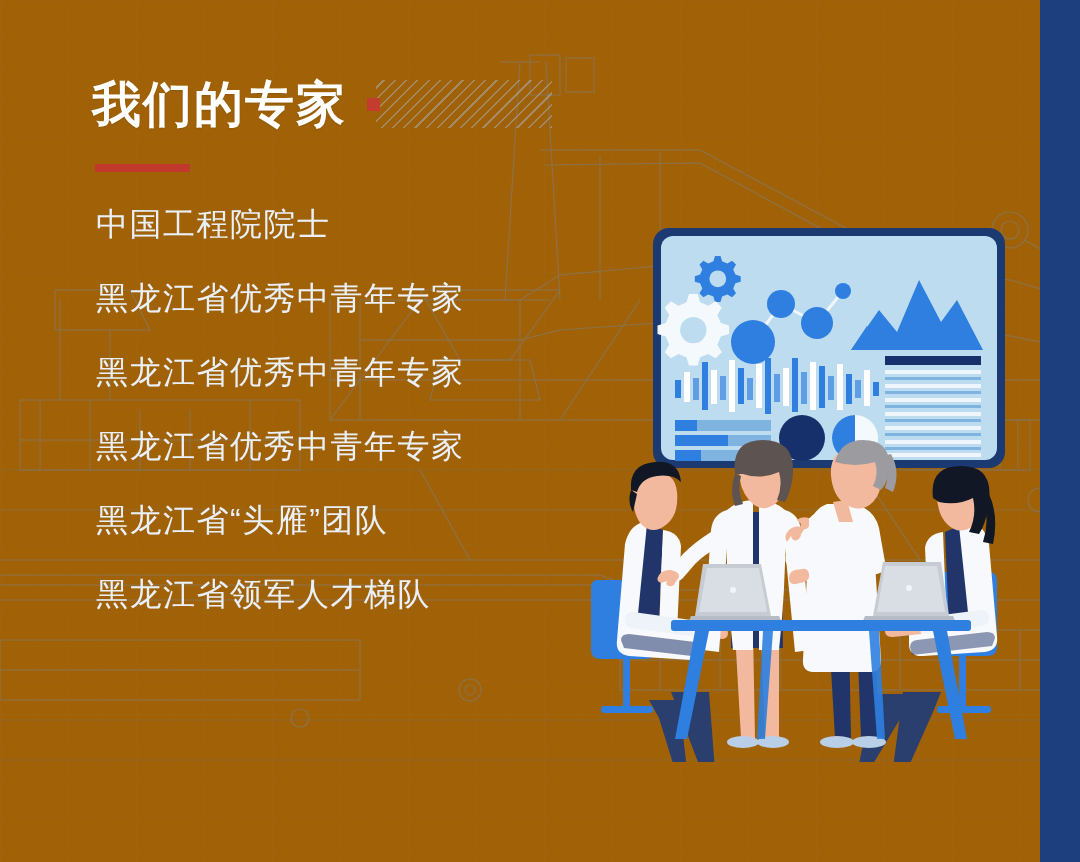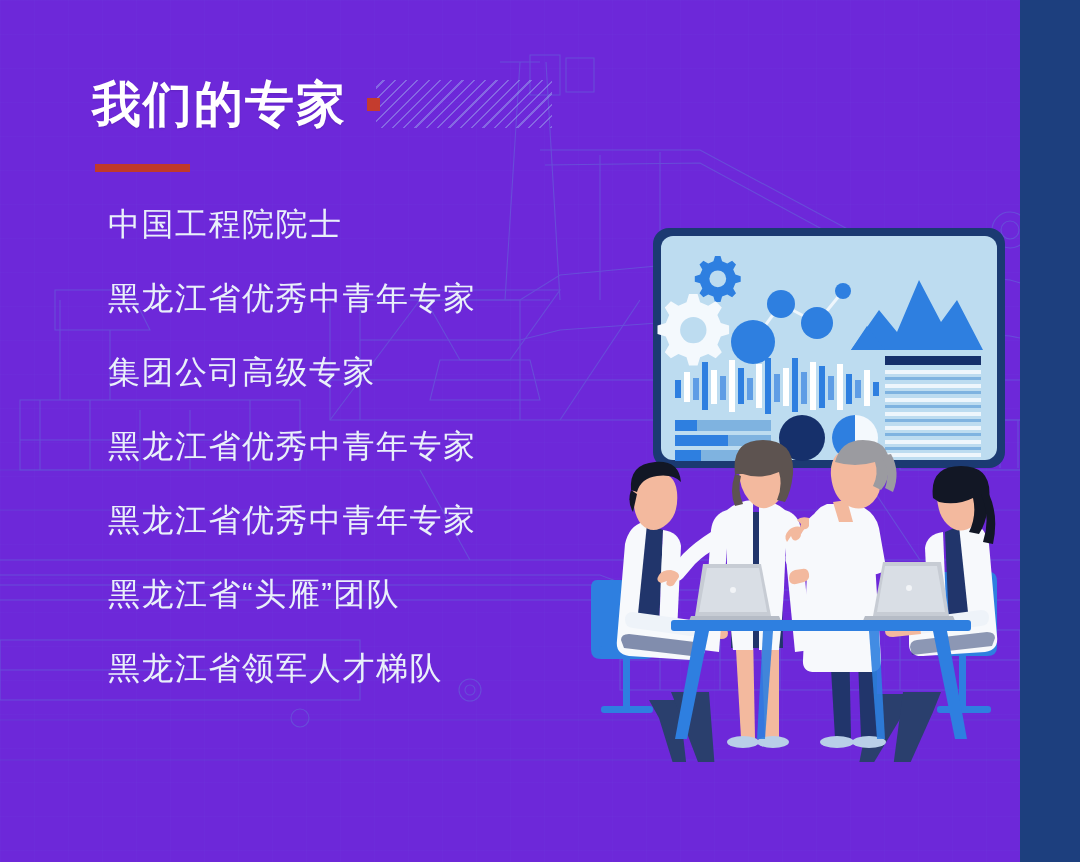--- a/index.html
+++ b/index.html
@@ -2,21 +2,21 @@
 <html><head>
 <meta charset="utf-8">
 <title>我们的专家</title>
 <style>
   html,body{margin:0;padding:0;}
   body{
     width:1080px;height:862px;overflow:hidden;
     background:#1d3f7e;
     font-family:"Liberation Sans","DejaVu Sans",sans-serif;
   }
-  #stage{position:relative;width:1020px;height:862px;overflow:hidden;background:#6d28d9;}
+  #stage{position:relative;width:1020px;height:862px;overflow:hidden;background:#a16207;padding-left:20px;}
 
   
   .bp-wrap{position:absolute;inset:0;opacity:.55;pointer-events:none;}
   .bp-grid{
     position:absolute;left:0;top:0;width:1080px;height:862px;
     background-image:
       linear-gradient(to right, rgba(110,165,235,.055) 1px, transparent 1px),
       linear-gradient(to bottom, rgba(110,165,235,.055) 1px, transparent 1px);
     background-size:34px 34px;
   }
@@ -39,21 +39,21 @@
     background-image:repeating-linear-gradient(
       -45deg,
       rgba(168,200,240,.40) 0px, rgba(168,200,240,.40) 1.6px,
       rgba(168,200,240,0) 1.6px, rgba(168,200,240,0) 8px);
     border:0;
   }
   .title-underline{
     width:95px;height:8px;background:#c0392b;margin-top:22px;margin-left:3px;
   }
 
-  .expert-list{list-style:none;margin:16px;padding:0;margin-top:36px;}
+  .expert-list{list-style:none;margin:4px;padding:0;margin-top:36px;}
   .expert-list li{
     color:#e9f0fa;font-size:32px;line-height:1;letter-spacing:1.5px;
     margin-bottom:42px;white-space:nowrap;font-weight:400;
   }
   .expert-list li:last-child{margin-bottom:0;}
 
   
   .illus{position:absolute;left:585px;top:222px;width:470px;height:540px;}
   .illus svg{display:block;}
 </style>
@@ -147,21 +147,20 @@
         <div class="accent-square"></div>
         <div class="hatch-box"></div>
       </div>
     </div>
 
     <div class="title-underline"></div>
 
     <ul class="expert-list">
       <li>中国工程院院士</li>
       <li>黑龙江省优秀中青年专家</li>
-      <li>集团公司高级专家</li>
       <li>黑龙江省优秀中青年专家</li>
       <li>黑龙江省优秀中青年专家</li>
       <li>黑龙江省“头雁”团队</li>
       <li>黑龙江省领军人才梯队</li>
     </ul>
   </div>
 
   <div class="illus">
     <svg width="470" height="540" viewBox="0 0 470 540">
 

